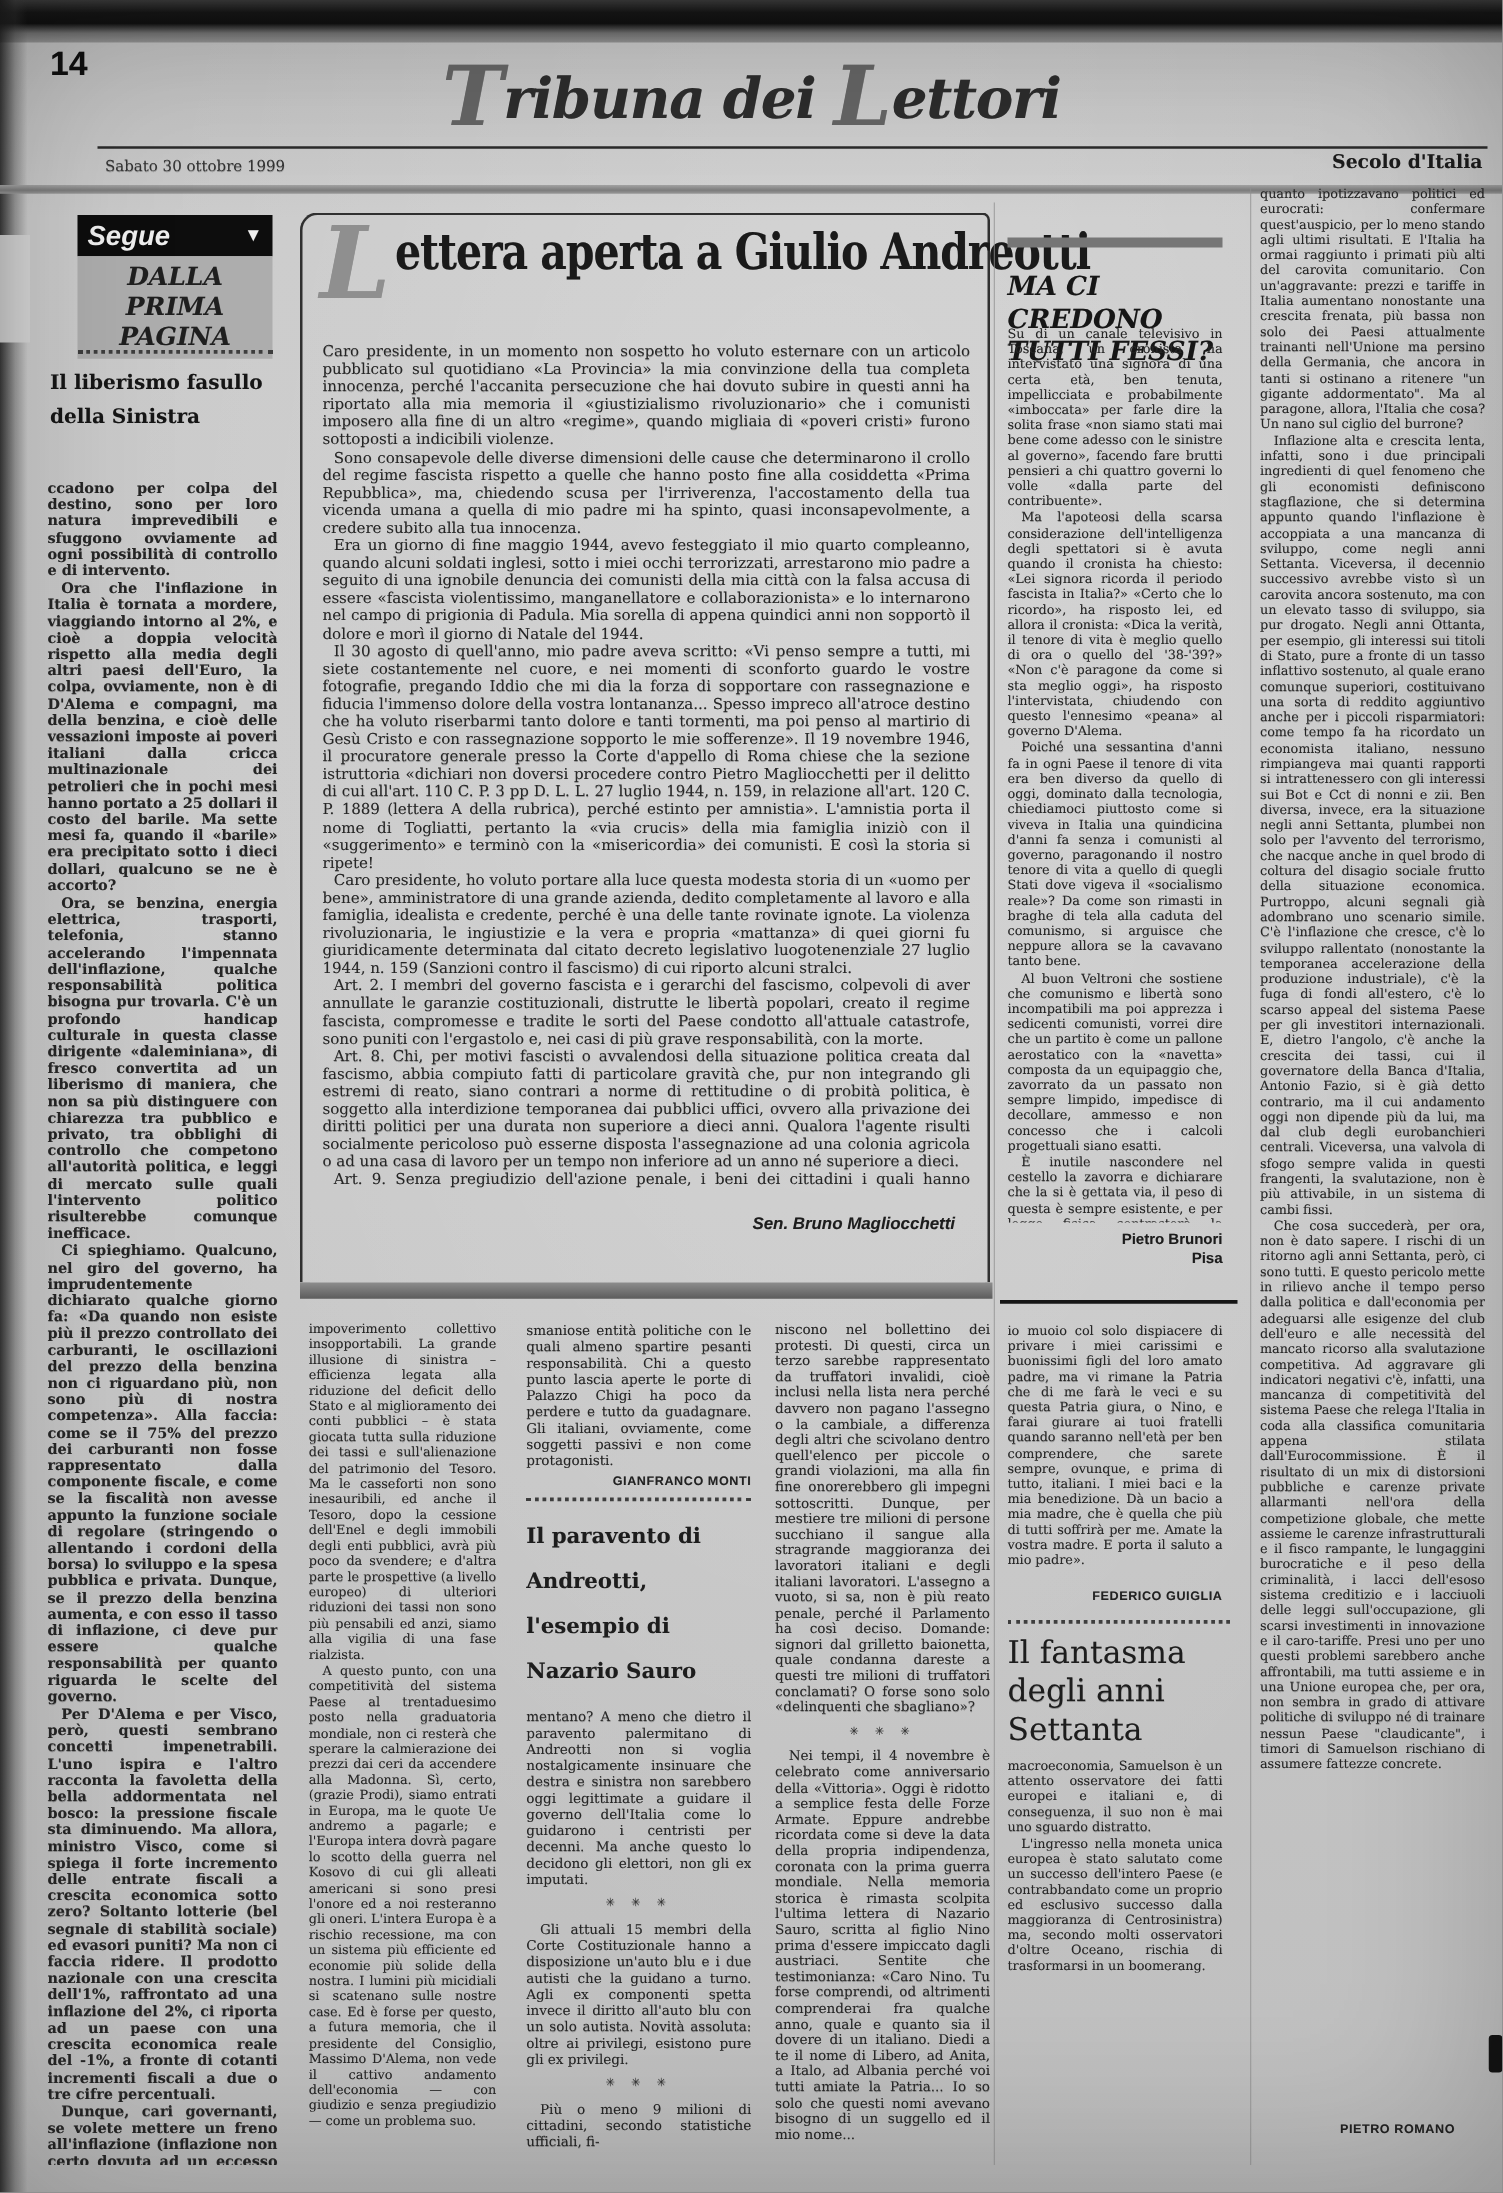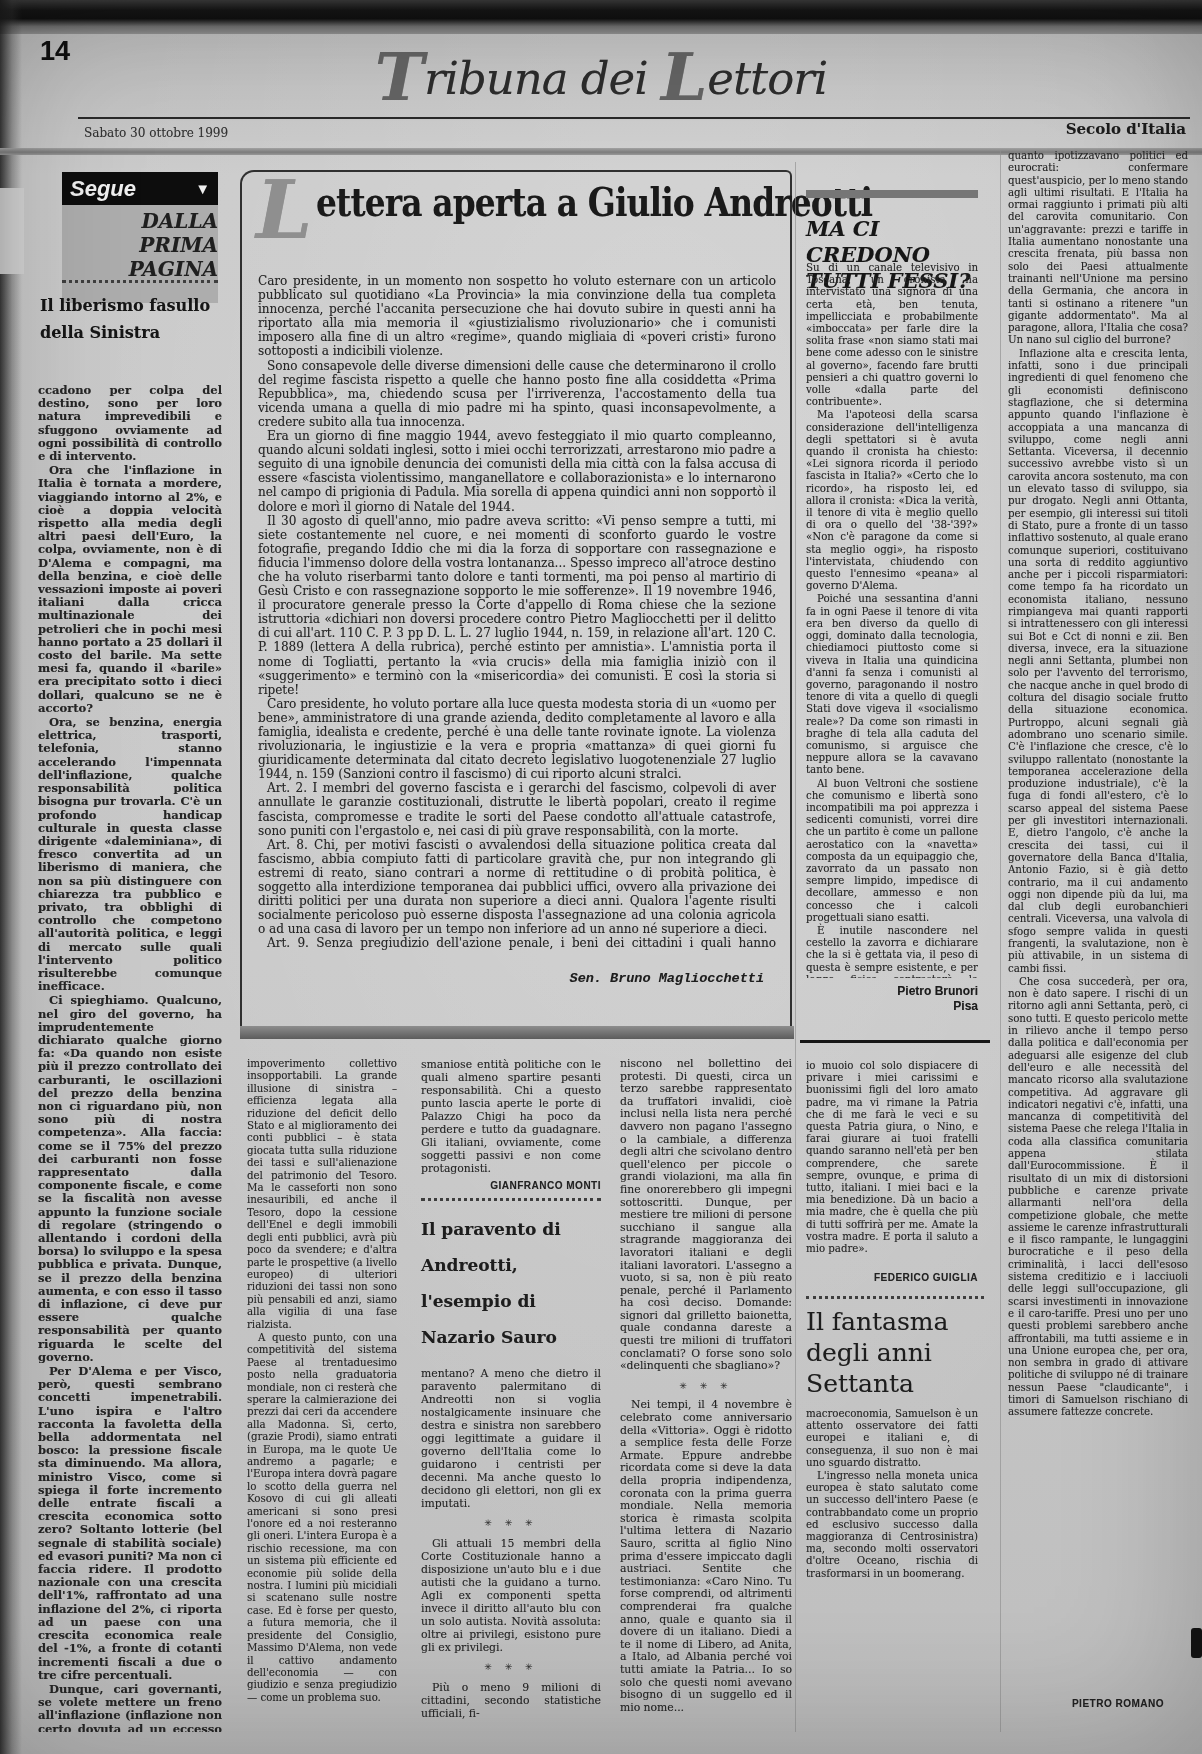--- a/index.html
+++ b/index.html
@@ -17,33 +17,33 @@
     background:linear-gradient(180deg,#3a3a3a 0%,#151515 30%,#101010 55%,#6f6f6f 78%,#8f8f8f 100%);}
   .scan-left{left:0;top:0;width:22px;height:1754px;
     background:linear-gradient(90deg,rgba(30,30,30,.85),rgba(60,60,60,.35) 55%,rgba(0,0,0,0));}
   .scan-notch{left:0;top:188px;width:24px;height:86px;background:#d6d6d6;opacity:.9;}
   .scan-mark{left:1191px;top:1628px;width:11px;height:30px;background:#141414;border-radius:3px;}
   
   .pagenum{left:40px;top:36px;font-family:"Liberation Sans",sans-serif;font-weight:700;
     font-size:27px;color:#101010;}
   .masthead{left:0;right:0;top:38px;text-align:center;white-space:nowrap;}
   .mh-init{font-style:italic;font-weight:700;font-size:66px;color:#636363;vertical-align:-6px;}
-  .mh-txt{font-style:italic;font-weight:400;font-size:45px;color:#2c2c2c;letter-spacing:-1px;margin-top:28px;}
+  .mh-txt{font-style:italic;font-weight:700;font-size:45px;color:#2c2c2c;letter-spacing:-1px;margin-top:28px;}
   .rule1{left:78px;top:117px;width:1112px;height:2px;background:#2a2a2a;}
   .dateline{left:84px;top:126px;font-size:12px;color:#333;}
   .brand{right:16px;top:120px;font-weight:700;font-size:15px;color:#1c1c1c;}
   .rule2{left:0;top:148px;width:1202px;height:7px;
     background:linear-gradient(180deg,#a2a2a2,#7c7c7c 60%,#989898);}
   
   .segue-box{left:62px;top:172px;width:156px;height:33px;background:#0d0d0d;color:#efefef;
     font-family:"Liberation Sans",sans-serif;font-style:italic;font-weight:700;font-size:22px;
     display:flex;align-items:center;justify-content:space-between;padding:0 8px;box-sizing:border-box;}
   .segue-sub{left:62px;top:205px;width:156px;background:#adadad;color:#1f1f1f;
-    font-style:italic;font-weight:700;font-size:20px;line-height:24px;text-align:right;
-    padding:4px 0 22px;}
+    font-style:italic;font-weight:700;font-size:20px;line-height:24px;text-align:center;
+    padding:4px 0 6px;}
   .dotrule{border-top:3px dotted #3e3e3e;height:0;}
   .dr-left{left:62px;top:280px;width:156px;}
   .h-left{left:40px;top:292px;width:192px;font-size:16px;line-height:27px;font-weight:700;color:#161616;}
   
   .col{overflow:hidden;text-align:justify;}
   .col p{margin:0 0 1px;text-indent:11px;hyphens:auto;-webkit-hyphens:auto;}
   .col p:first-child{text-indent:0;}
   .col p.stars{text-align:center;text-indent:0;font-size:9px;letter-spacing:5px;margin:7px 0;color:#2e2e2e;}
   .left-body{left:38px;top:384px;width:184px;height:1348px;font-size:11.5px;line-height:13.2px;}
   .left-body p{font-weight:700;}
@@ -52,21 +52,21 @@
     border:2px solid #303030;border-bottom:none;border-radius:14px 6px 0 0;}
   .letter-title{position:absolute;left:14px;top:6px;right:10px;white-space:nowrap;}
   .letter-init{font-style:italic;font-weight:700;font-size:80px;color:#8f8f8f;
     float:left;line-height:64px;margin-right:4px;}
   .letter-title-text{display:inline-block;transform:scaleX(.82);transform-origin:left bottom;
     font-size:40px;font-weight:700;letter-spacing:-1px;color:#1a1a1a;vertical-align:-22px;}
   .letter-body{position:absolute;left:16px;right:14px;top:78px;bottom:74px;overflow:hidden;
     text-align:justify;font-size:12px;line-height:14.1px;}
   .letter-body p{margin:0;text-indent:9px;hyphens:auto;}
   .letter-body p:first-child{text-indent:0;margin-top:24px;}
-  .letter-sig{position:absolute;right:26px;bottom:40px;font-family:Liberation Mono, monospace;
+  .letter-sig{position:absolute;right:26px;bottom:40px;font-family:Liberation Sans, sans-serif;
     font-style:italic;font-weight:700;font-size:13.5px;color:#1d1d1d;}
   .letter-bar{left:240px;top:1026px;width:554px;height:13px;
     background:linear-gradient(180deg,#8d8d8d,#5c5c5c);}
   
   .colA{left:247px;top:1058px;width:150px;height:676px;font-size:10.2px;line-height:12.4px;}
   .colB{left:421px;top:1058px;width:180px;height:676px;font-size:10.8px;line-height:13px;}
   .colC{left:620px;top:1058px;width:172px;height:676px;font-size:10.8px;line-height:12.6px;}
   .byline{font-family:"Liberation Sans",sans-serif;font-weight:700;font-size:10px;
     letter-spacing:.5px;text-align:right;color:#222;}
   .h-paravento{font-size:17px;line-height:36px;font-weight:700;color:#1d1d1d;margin:10px 0 12px;}

